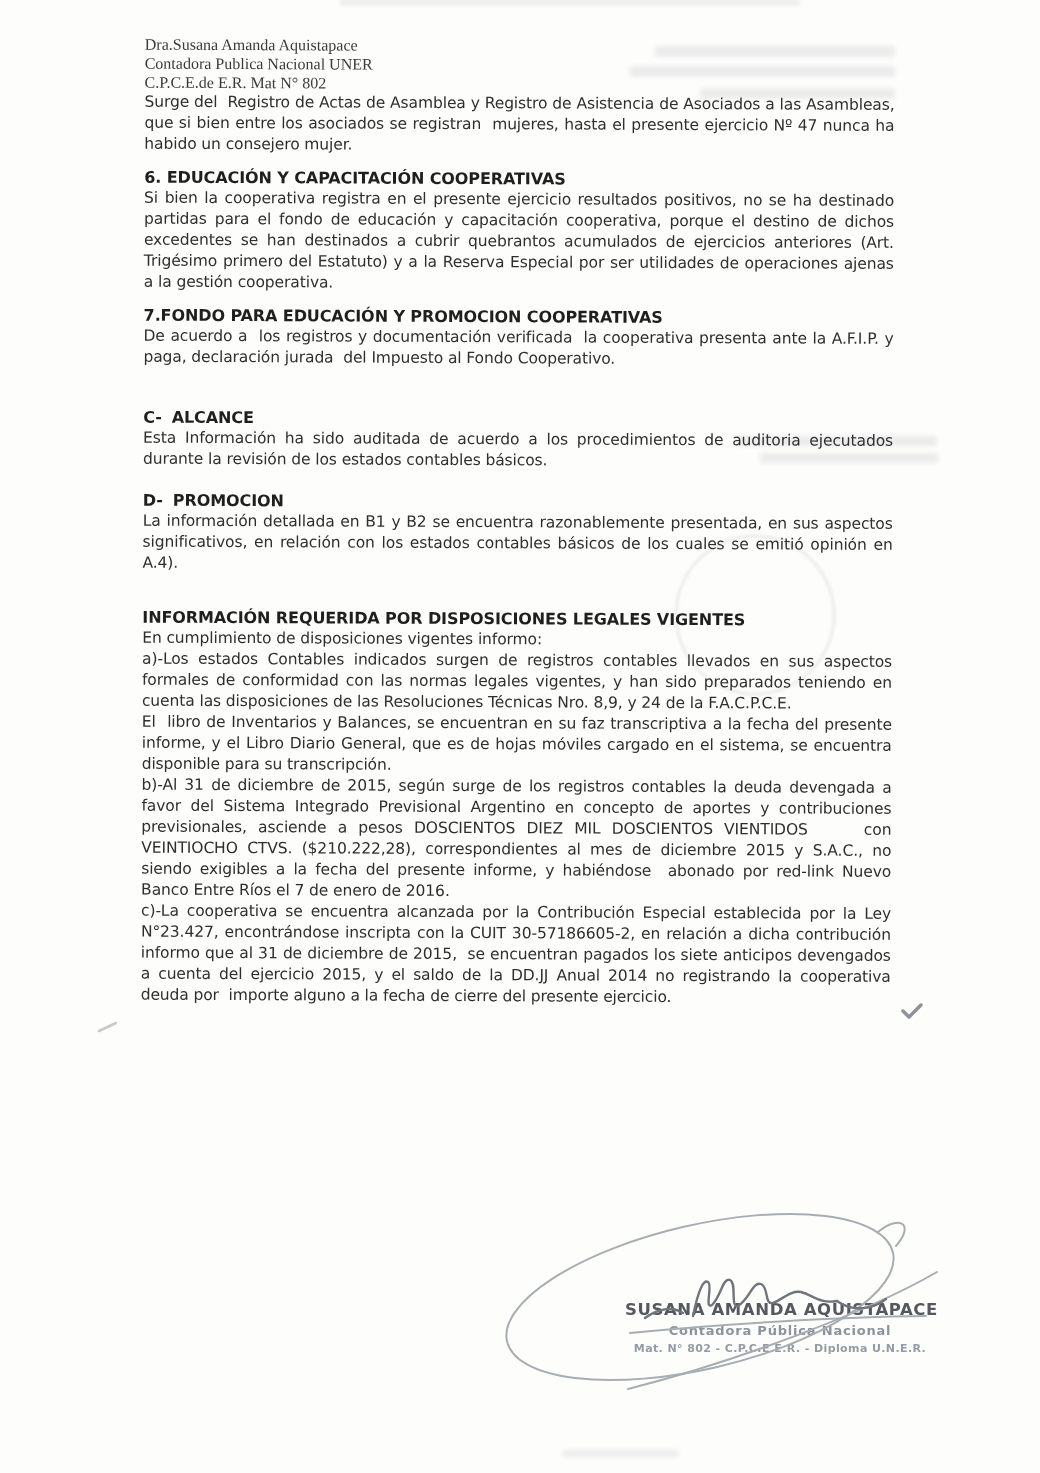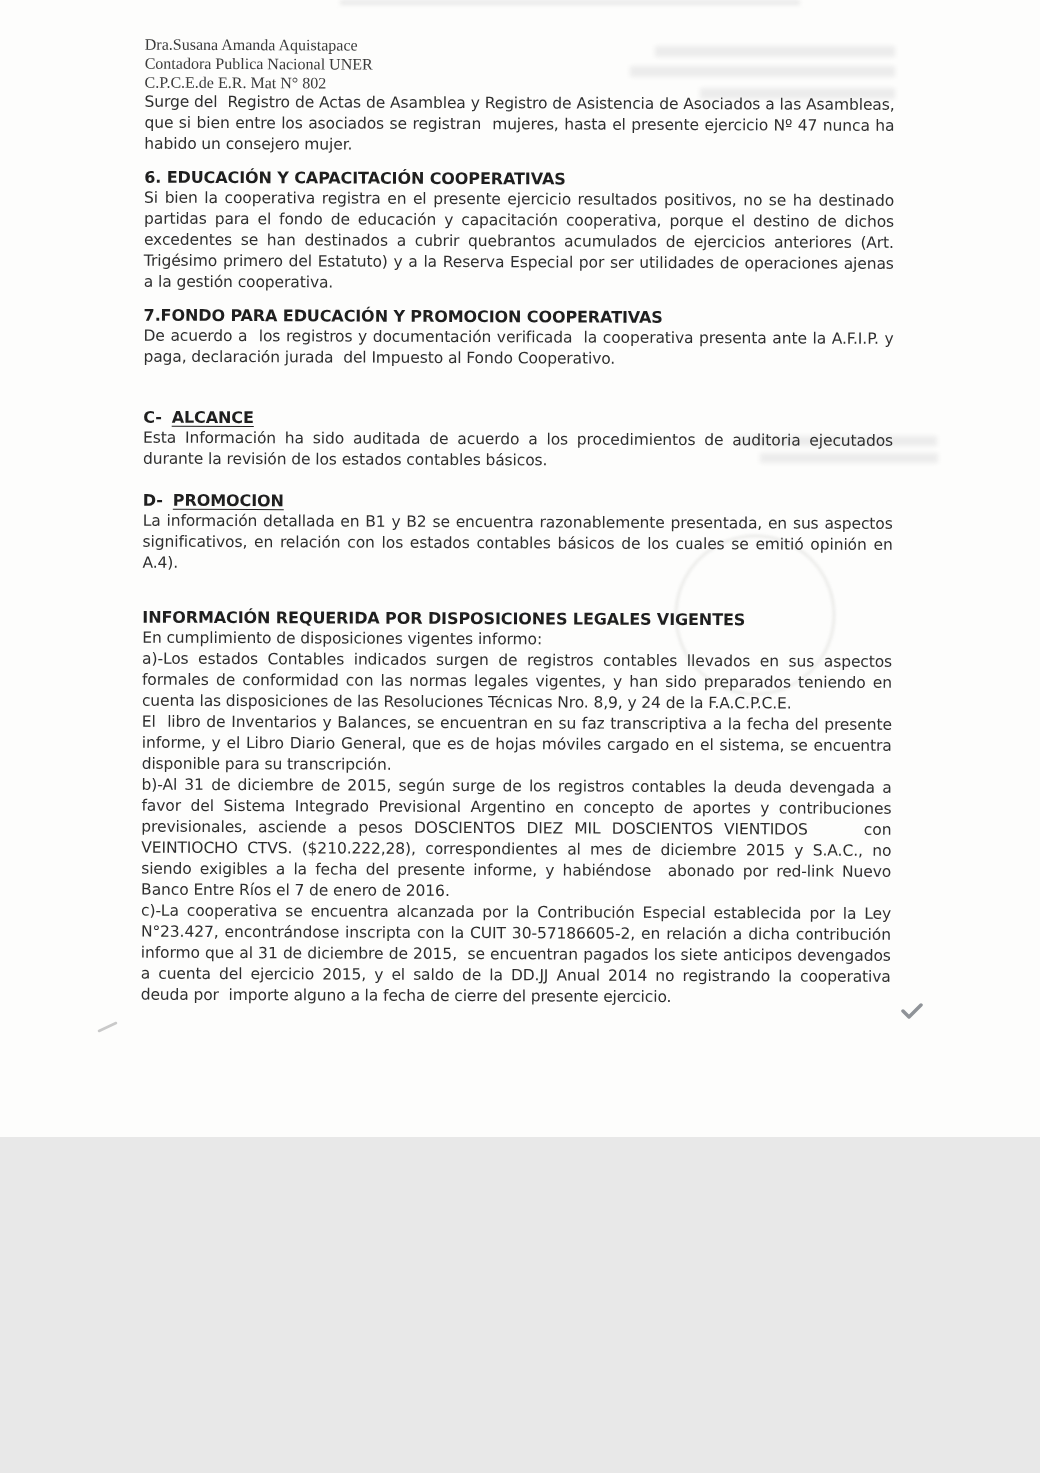--- a/index.html
+++ b/index.html
@@ -1,18 +1,18 @@
 <!DOCTYPE html>
 <html><head>
 <meta charset="utf-8">
 <style>
   html,body { margin:0; padding:0; background:#e8e8e8; }
   .page {
     position:relative;
-    width:1040px; height:1137px;
+    width:1040px; height:1473px;
     margin:0 auto;
     background:#fdfdfc;
     overflow:hidden;
     font-family:"DejaVu Sans", sans-serif;
     color:#2e2e2e;
   }
   .content {
     position:absolute; left:0; top:0;
     width:1040px;
     padding:0 145px;
@@ -33,21 +33,21 @@
     white-space:pre-wrap;
     letter-spacing:-0.1px;
     color:#2e2e2e;
   }
   .h-bold {
     margin:0;
     font-size:16px; line-height:20px;
     font-weight:700; color:#1f1f1f;
     letter-spacing:-0.1px;
   }
-  .h-underline-part { text-decoration:underline; text-underline-offset:3px; }
+  .h-underline-part { text-underline-offset:3px; }
   .label-gap { margin-right:10px; }
   .mt-intro { margin-top:157px; }
   .mt-h6 { margin-top:13px; }
   .mt-b6 { margin-top:1px; }
   .mt-h7 { margin-top:13px; }
   .mt-hc { margin-top:40px; }
   .mt-hd { margin-top:21px; }
   .mt-legal { margin-top:34px; }
   .mt-legintro { margin-top:23px; }
   .mt-itemb { margin-top:9px; }

